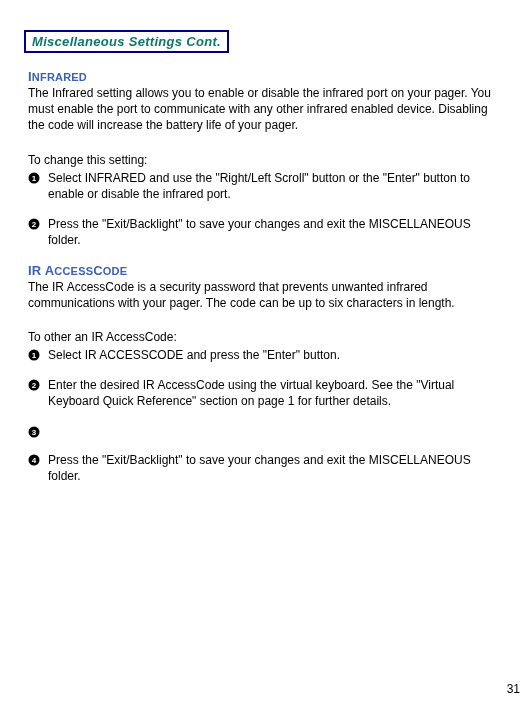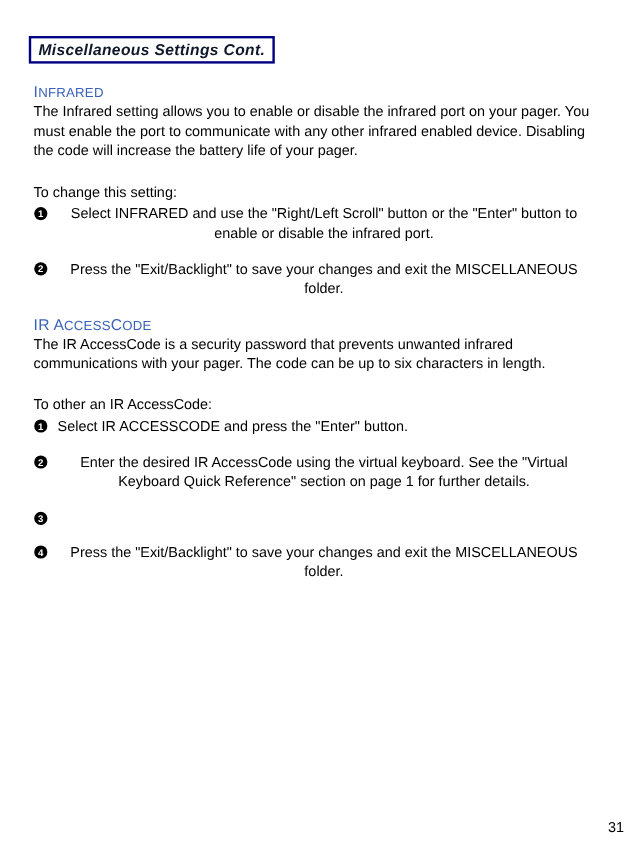--- a/index.html
+++ b/index.html
@@ -23,34 +23,34 @@
       margin-bottom: 16px;
       width: 300px;
     }
     .heading-border {
       border: 2px solid #000080;
       padding: 2px 6px;
       background: #ffffff;
       display: inline-block;
     }
     .heading-text {
-      color: #0f172a;
+      color: #0f766e;
       font-weight: bold;
       font-style: italic;
       font-size: 13px;
       letter-spacing: 0.3px;
     }
     .body {
       padding-left: 4px;
       padding-right: 4px;
     }
     .section-title {
       color: #3a62b8;
       font-size: 11px;
-      font-weight: normal;
+      font-weight: bold;
       margin-top: 4px;
       letter-spacing: 0.2px;
     }
     .section-title .cap {
       font-size: 13px;
     }
     .para {
       font-size: 12px;
       line-height: 1.35;
       margin-top: 1px;
@@ -75,21 +75,20 @@
       width: 12px;
       height: 12px;
       margin-top: 2px;
     }
     .bullet-icon svg {
       display: block;
     }
     .step-text {
       font-size: 12px;
       line-height: 1.35;
-      text-align: center;
     }
     .page-number {
       position: absolute;
       bottom: 16px;
       left: 0;
       right: 0;
       text-align: right;
       font-size: 12px;
     }
   </style>

